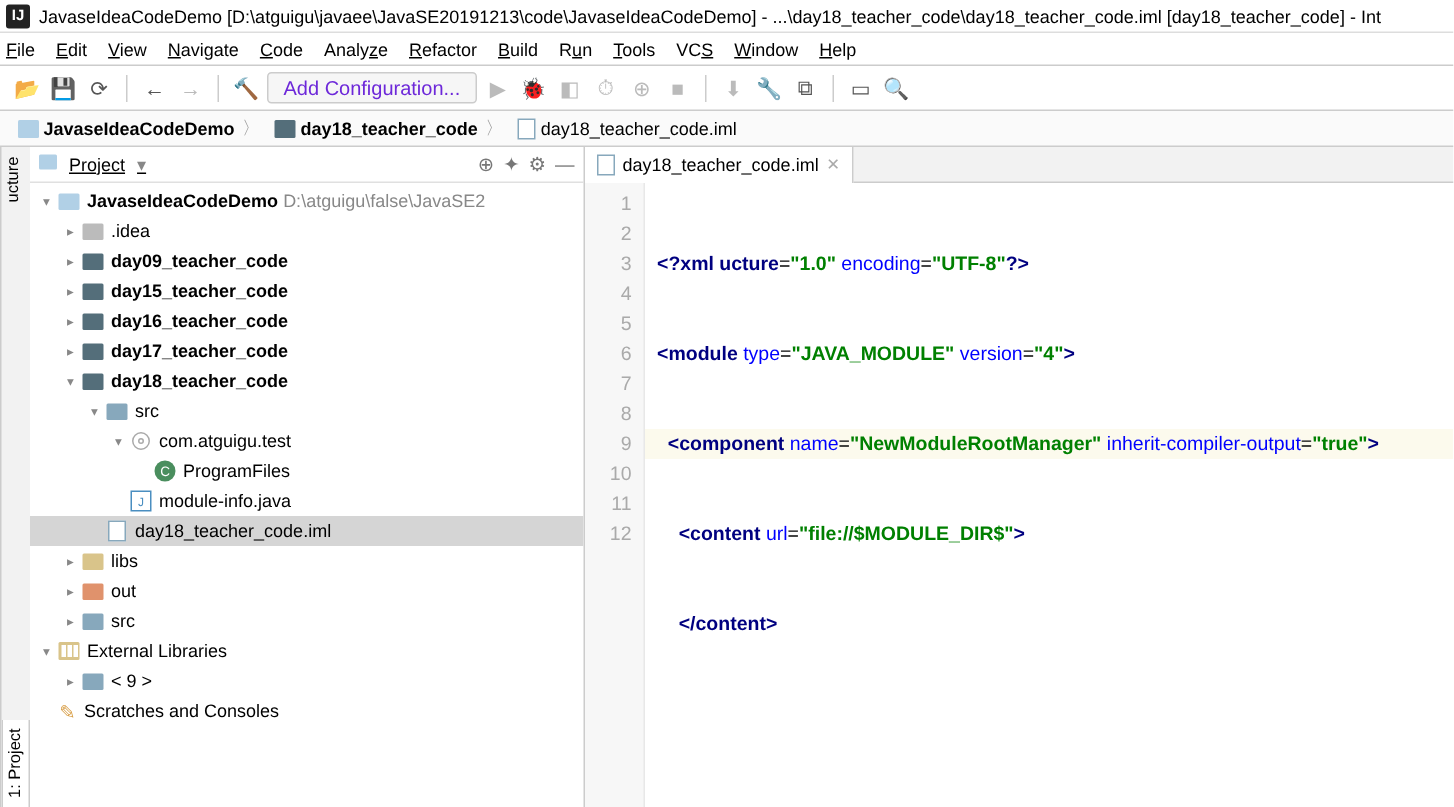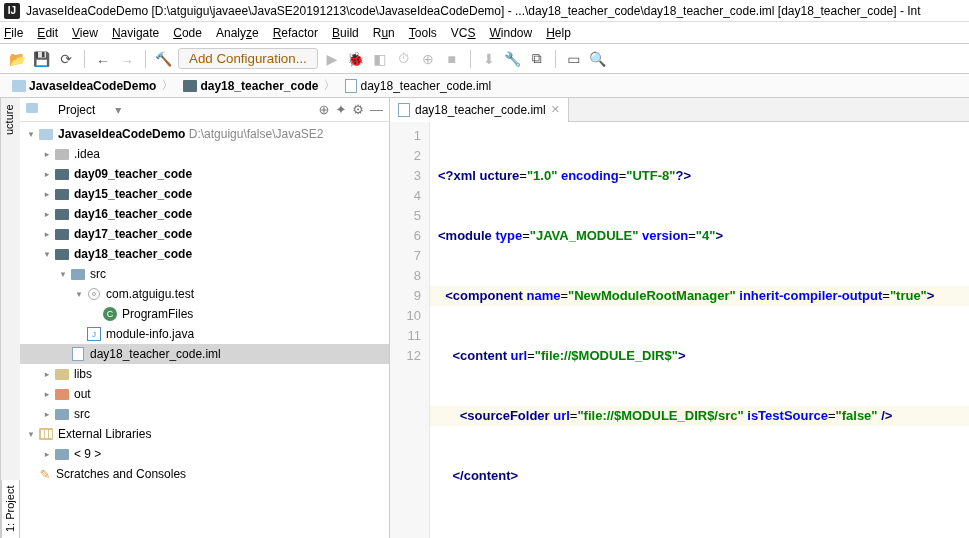--- a/index.html
+++ b/index.html
@@ -11,42 +11,42 @@
 
 
 .menu-bar { height: 22px; display: flex; align-items: center; padding-left: 4px; border-bottom: 1px solid #ccc; }
 .menu-bar span { margin-right: 14px; cursor: default; }
 .menu-bar u { text-decoration: underline; }
 
 
 .toolbar { height: 30px; display: flex; align-items: center; padding-left: 8px; border-bottom: 1px solid #ccc; gap: 4px; }
 .tool-btn { width: 20px; height: 20px; display: inline-flex; align-items: center; justify-content: center; color: #555; font-size: 14px; }
 .tool-sep { width: 1px; height: 18px; background: #ccc; margin: 0 4px; }
-.config-btn { border: 1px solid #ccc; background: #f6f6f6; padding: 2px 10px; border-radius: 3px; color: #a16207; }
+.config-btn { border: 1px solid #ccc; background: #f6f6f6; padding: 2px 10px; border-radius: 3px; color: #6d28d9; }
 
 
 .breadcrumb { height: 24px; display: flex; align-items: center; padding-left: 8px; border-bottom: 1px solid #ccc; gap: 2px; background: #fafafa; }
 .crumb { display: inline-flex; align-items: center; gap: 3px; padding: 0 4px; }
 .crumb .chev { color: #999; margin-left: 2px; }
 .folder-icon { width: 14px; height: 12px; background: #b1d0e6; position: relative; border-radius: 1px; display: inline-block; }
 .folder-icon.dark { background: #546e7a; }
 .file-icon-xml { width: 12px; height: 14px; background: #fff; border: 1px solid #87a8bc; display: inline-block; position: relative; }
 
 
 .main { display: flex; height: calc(538px - 22px - 22px - 30px - 24px); }
 
 
 .side-tab { width: 20px; background: #f2f2f2; border-right: 1px solid #ccc; writing-mode: vertical-rl; transform: rotate(180deg); display: flex; }
 .side-tab-item { padding: 6px 2px; font-size: 11px; }
 .side-tab-item.active { background: #fff; border-left: 1px solid #ccc; border-right: 1px solid #ccc; }
 
 
 .project-panel { width: 370px; border-right: 1px solid #ccc; display: flex; flex-direction: column; }
 .panel-header { height: 24px; display: flex; align-items: center; padding: 0 6px; border-bottom: 1px solid #e0e0e0; }
-.panel-header .title { display: flex; align-items: flex-start; gap: 20px; }
+.panel-header .title { display: flex; align-items: flex-start; gap: 8px; text-decoration: underline; }
 .panel-header .panel-btns { margin-left: auto; display: flex; gap: 6px; color: #777; font-size: 13px; }
 .tree { flex: 1; overflow: auto; padding: 2px 0; }
 .tree-row { height: 20px; display: flex; align-items: center; white-space: nowrap; }
 .tree-row.selected { background: #d5d5d5; }
 .expander { width: 14px; text-align: center; color: #888; font-size: 9px; user-select: none; }
 .t-icon { width: 16px; height: 16px; display: inline-flex; align-items: center; justify-content: center; margin-right: 4px; }
 .bold { font-weight: 600; }
 .dim { color: #888; }
 .folder-y { width: 14px; height: 11px; background: #d9c48a; border-radius: 1px; display: inline-block; }
 .folder-b { width: 14px; height: 11px; background: #87a8bc; border-radius: 1px; display: inline-block; }
@@ -64,21 +64,21 @@
 .editor { flex: 1; display: flex; flex-direction: column; }
 .tabs { height: 24px; display: flex; align-items: center; border-bottom: 1px solid #ccc; background: #f2f2f2; }
 .tab { height: 24px; display: flex; align-items: center; gap: 5px; padding: 0 8px; background: #fff; border-right: 1px solid #ccc; }
 .tab .close { color: #aaa; font-size: 11px; }
 .code-area { flex: 1; display: flex; font-family: "Consolas", "Courier New", monospace; font-size: 13px; }
 .gutter { width: 40px; background: #f7f7f7; border-right: 1px solid #e8e8e8; color: #aaa; text-align: right; padding-right: 8px; line-height: 20px; padding-top: 4px; }
 .code { flex: 1; line-height: 20px; padding-top: 4px; white-space: pre; overflow: hidden; }
 .code .row { height: 20px; padding-left: 8px; position: relative; }
 .code .hl { background: #fcfaed; }
 .k-tag { color: #000080; font-weight: bold; }
-.k-attr { color: #0000ff; font-weight: bold; }
+.k-attr { color: #0000ff; font-weight: normal; }
 .k-str { color: #008000; font-weight: bold; }
 </style>
 </head>
 <body>
 
 <div class="title-bar">
   <span class="logo">IJ</span>
   <span>JavaseIdeaCodeDemo [D:\atguigu\javaee\JavaSE20191213\code\JavaseIdeaCodeDemo] - ...\day18_teacher_code\day18_teacher_code.iml [day18_teacher_code] - Int</span>
 </div>
 
@@ -297,21 +297,20 @@
           <div>9</div>
           <div>10</div>
           <div>11</div>
           <div>12</div>
       </div>
       <div class="code">
         <div class="row"><span class="k-tag">&lt;?</span><span class="k-tag">xml ucture</span><span>=</span><span class="k-str">"1.0"</span><span class="k-attr"> encoding</span><span>=</span><span class="k-str">"UTF-8"</span><span class="k-tag">?&gt;</span></div>
         <div class="row"><span class="k-tag">&lt;</span><span class="k-tag">module </span><span class="k-attr">type</span><span>=</span><span class="k-str">"JAVA_MODULE"</span><span class="k-attr"> version</span><span>=</span><span class="k-str">"4"</span><span class="k-tag">&gt;</span></div>
         <div class="row hl"><span class="k-tag">  &lt;</span><span class="k-tag">component </span><span class="k-attr">name</span><span>=</span><span class="k-str">"NewModuleRootManager"</span><span class="k-attr"> inherit-compiler-output</span><span>=</span><span class="k-str">"true"</span><span class="k-tag">&gt;</span></div>
         <div class="row"><span class="k-tag">    &lt;</span><span class="k-tag">content </span><span class="k-attr">url</span><span>=</span><span class="k-str">"file://$MODULE_DIR$"</span><span class="k-tag">&gt;</span></div>
-        <div class="row hl"><span class="k-tag">      &lt;</span><span class="k-tag">sourceFolder </span><span class="k-attr">url</span><span>=</span><span class="k-str">"file://$MODULE_DIR$/src"</span><span class="k-attr"> isTestSource</span><span>=</span><span class="k-str">"false"</span><span class="k-tag"> /&gt;</span></div>
         <div class="row"><span class="k-tag">    &lt;/</span><span class="k-tag">content</span><span class="k-tag">&gt;</span></div>
         
         
         
         
         
       </div>
     </div>
   </div>
 </div>

